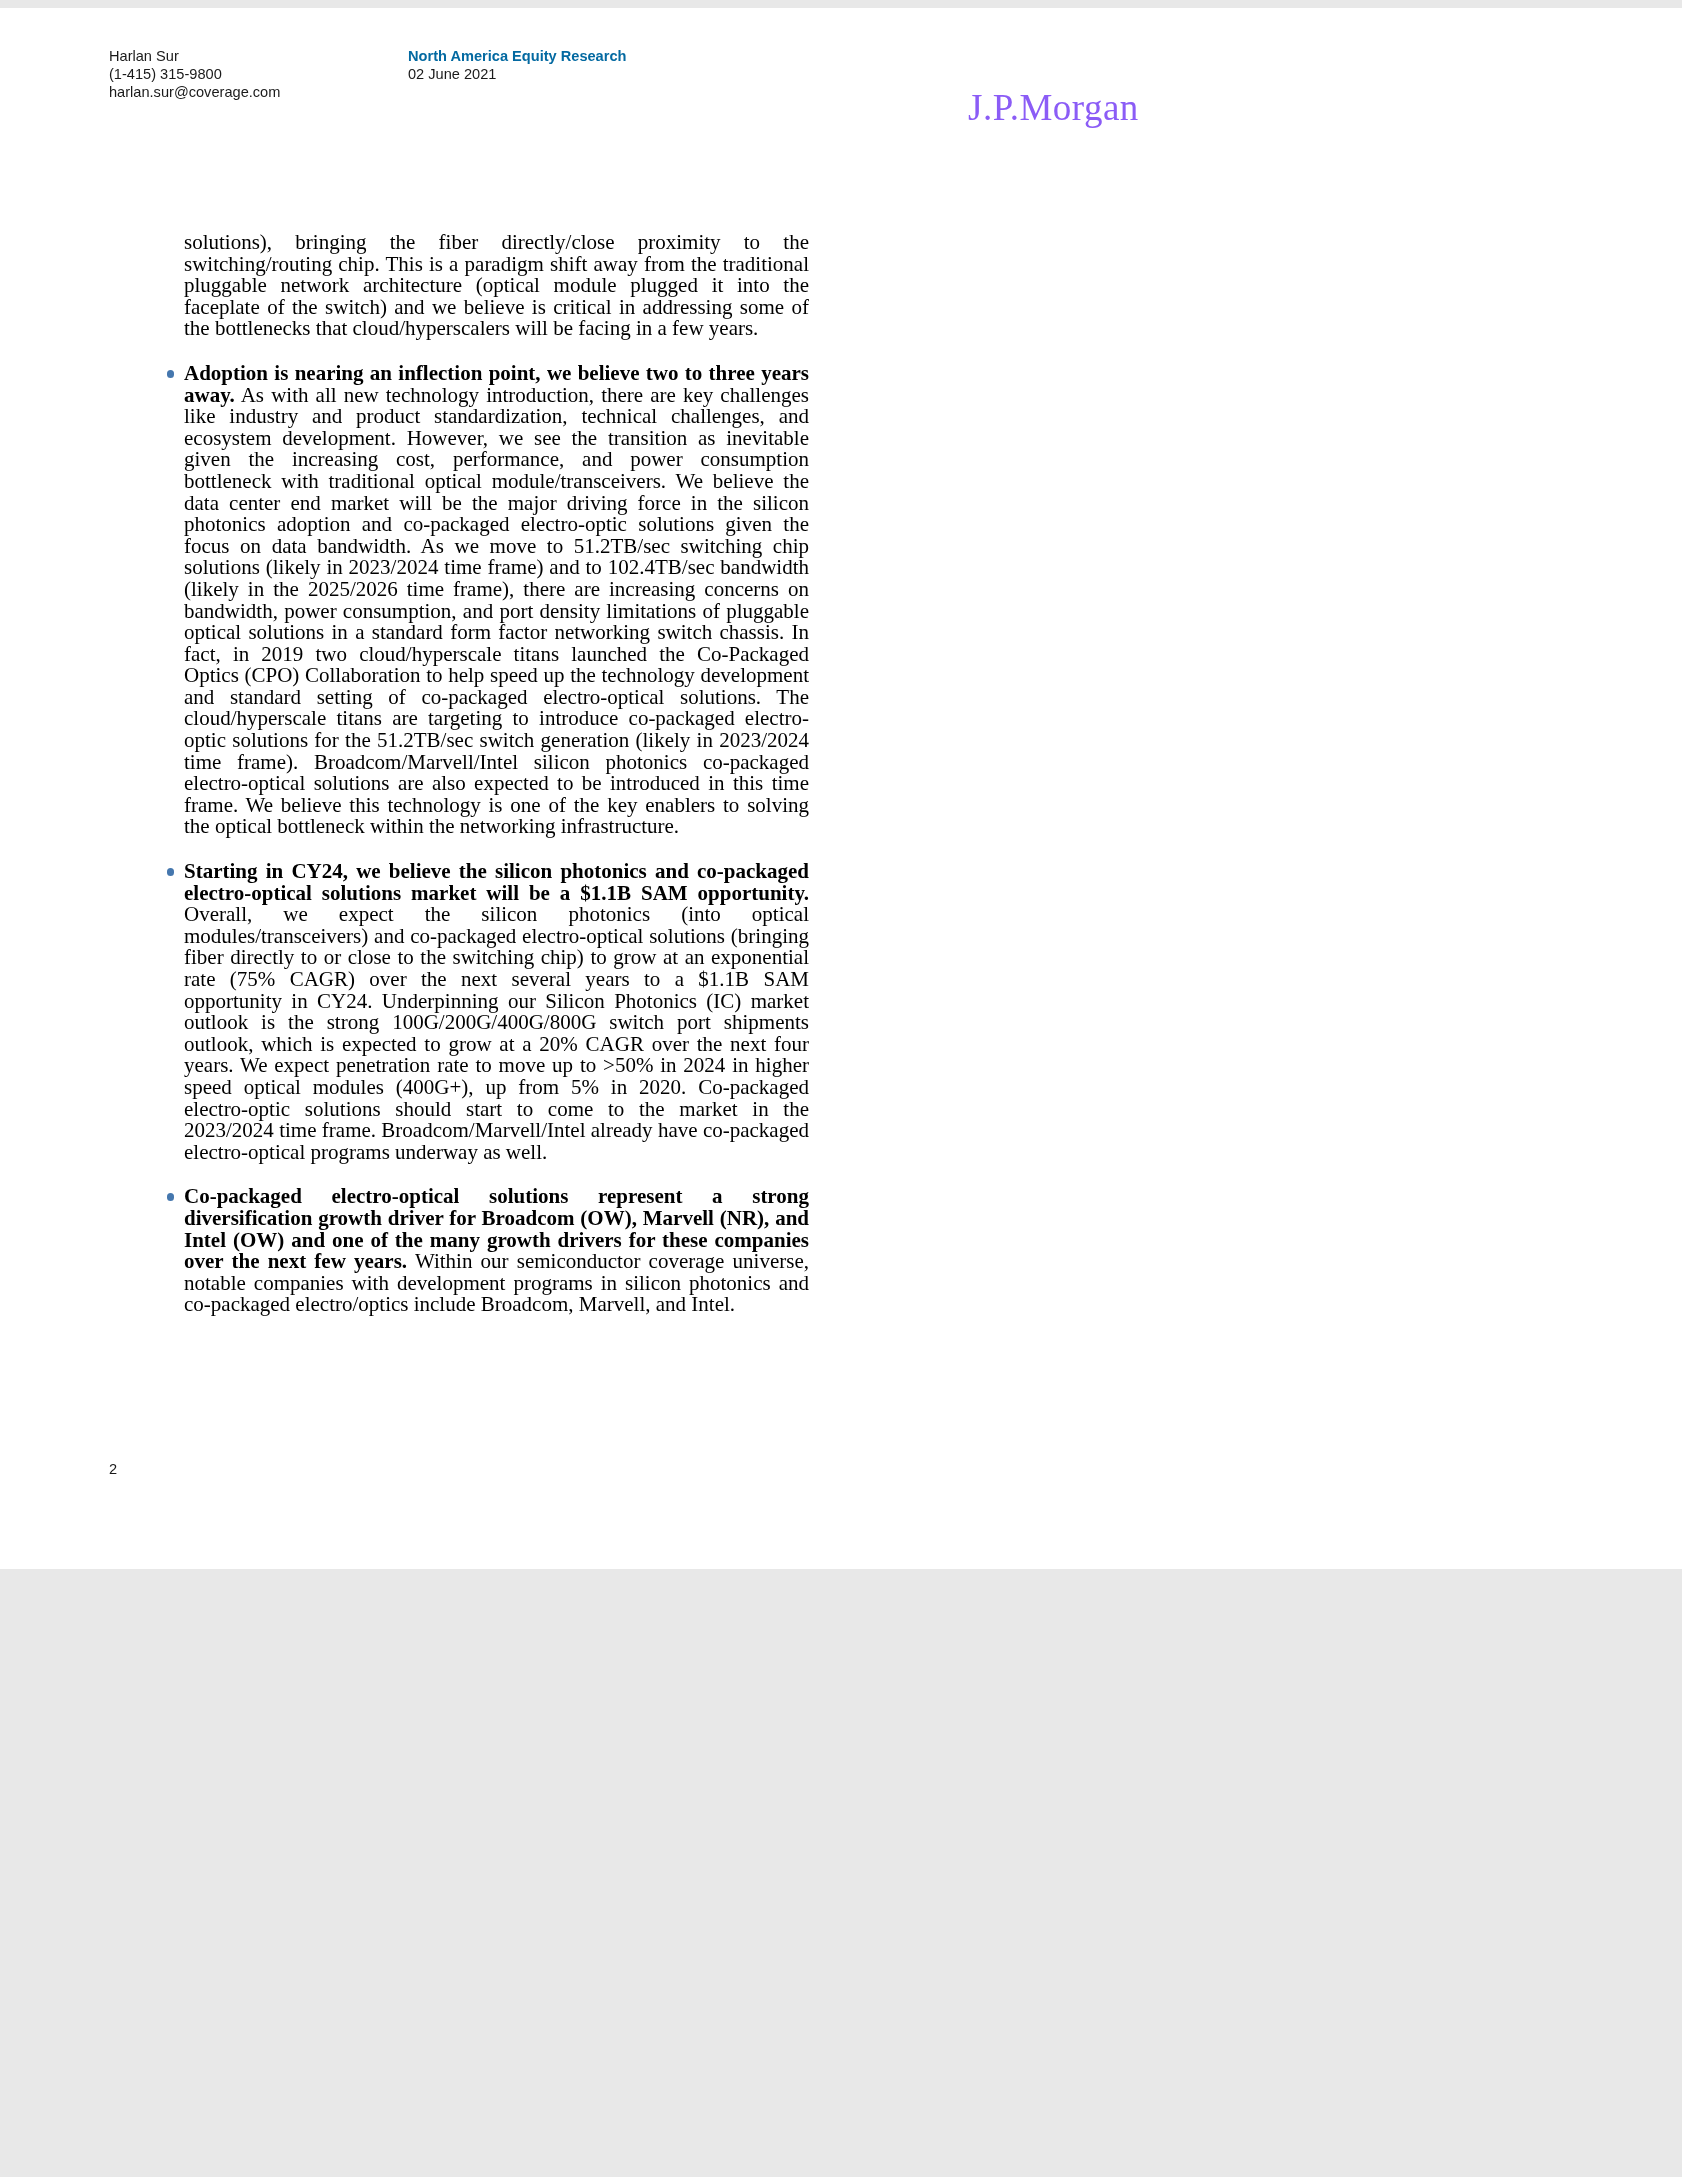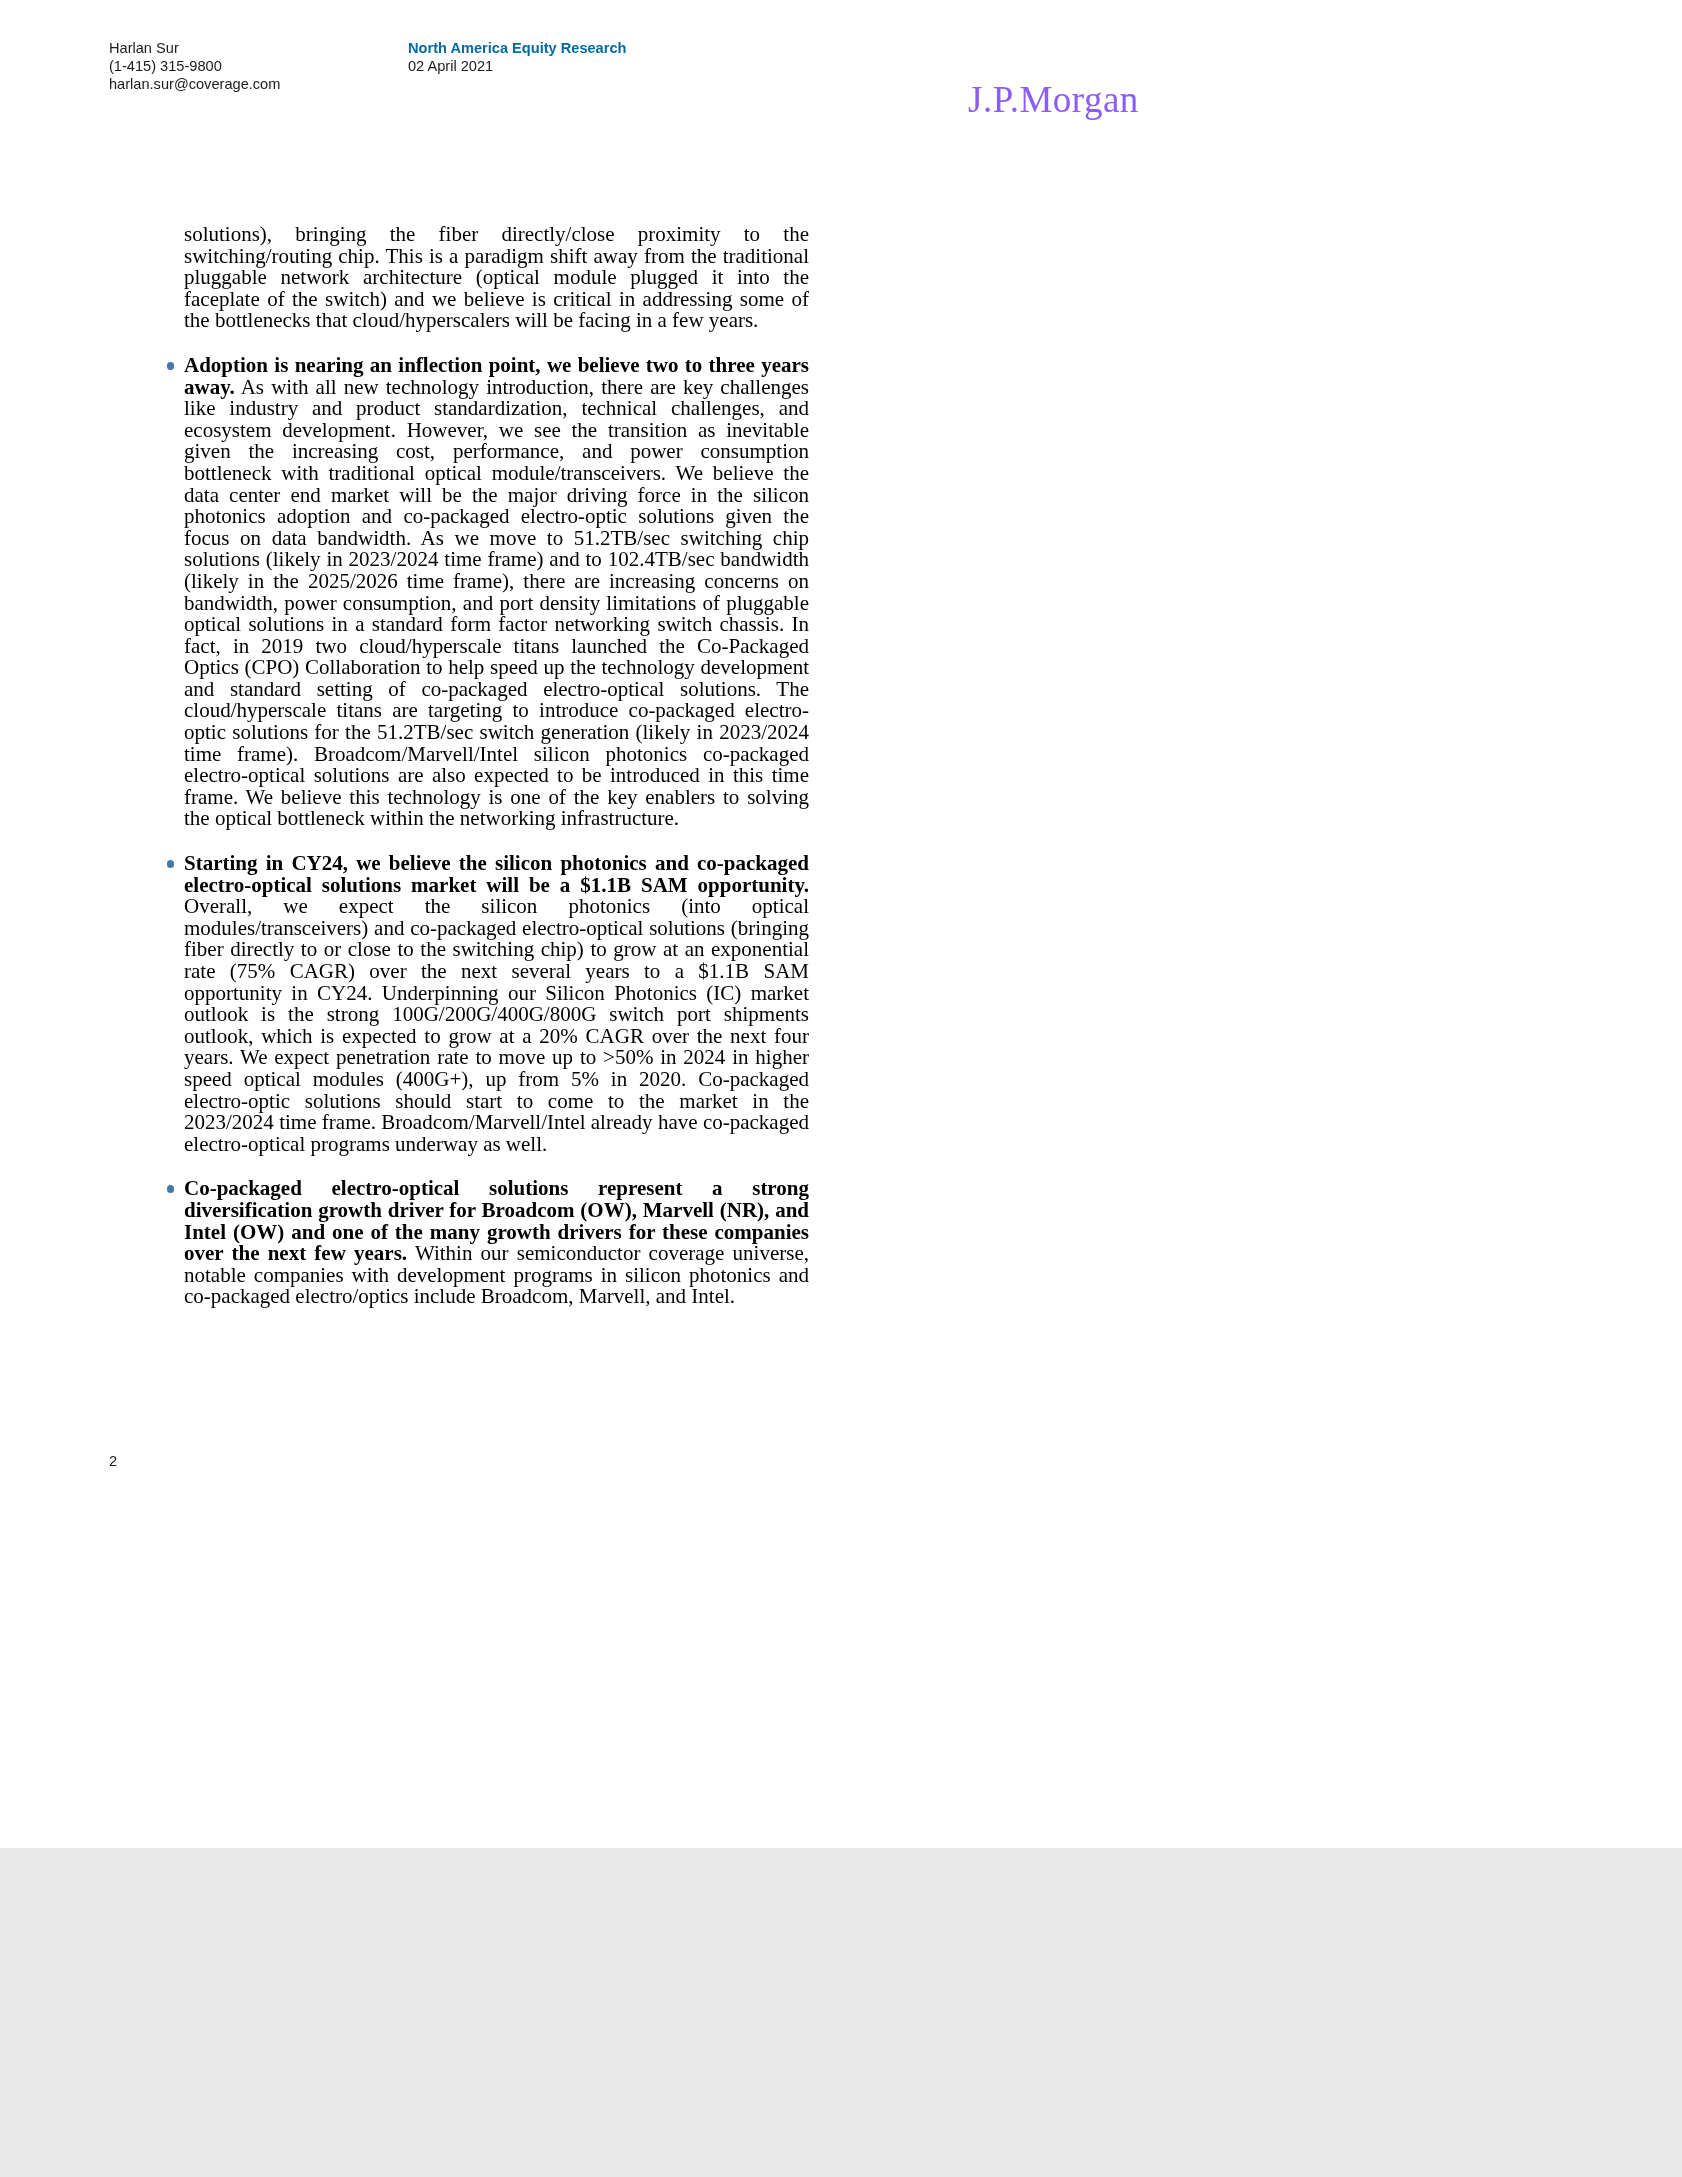--- a/index.html
+++ b/index.html
@@ -1,24 +1,24 @@
 <!DOCTYPE html>
 <html><head>
 <meta charset="utf-8">
 <style>
   * { margin: 0; padding: 0; box-sizing: border-box; }
   html, body { background: #e8e8e8; }
   .page {
     position: relative;
     width: 1683px;
-    height: 1848px;
+    height: 1561px;
     background: #ffffff;
     font-family: "Liberation Serif", serif;
     color: #000000;
-    margin: 0 auto;
+    margin: 8px auto;
     overflow: hidden;
   }
   
   .contact {
     position: absolute;
     left: 109px;
     top: 39px;
     font-family: "Liberation Sans", sans-serif;
     font-size: 14.6px;
     line-height: 18px;
@@ -90,21 +90,21 @@
 <div class="page">
 
   <div class="contact">
     <div>Harlan Sur</div>
     <div>(1-415) 315-9800</div>
     <div>harlan.sur@coverage.com</div>
   </div>
 
   <div class="research">
     <div class="research-title">North America Equity Research</div>
-    <div>02 April 2021</div>
+    <div>02 June 2021</div>
   </div>
 
   <div class="logo">J.P.Morgan</div>
 
   <div class="body-col">
 
     <p class="para">solutions), bringing the fiber directly/close proximity to the switching/routing chip. This is a paradigm shift away from the traditional pluggable network architecture (optical module plugged it into the faceplate of the switch) and we believe is critical in addressing some of the bottlenecks that cloud/hyperscalers will be facing in a few years.</p>
 
     <div class="bullet-item">
       <span class="bullet-marker"></span>

